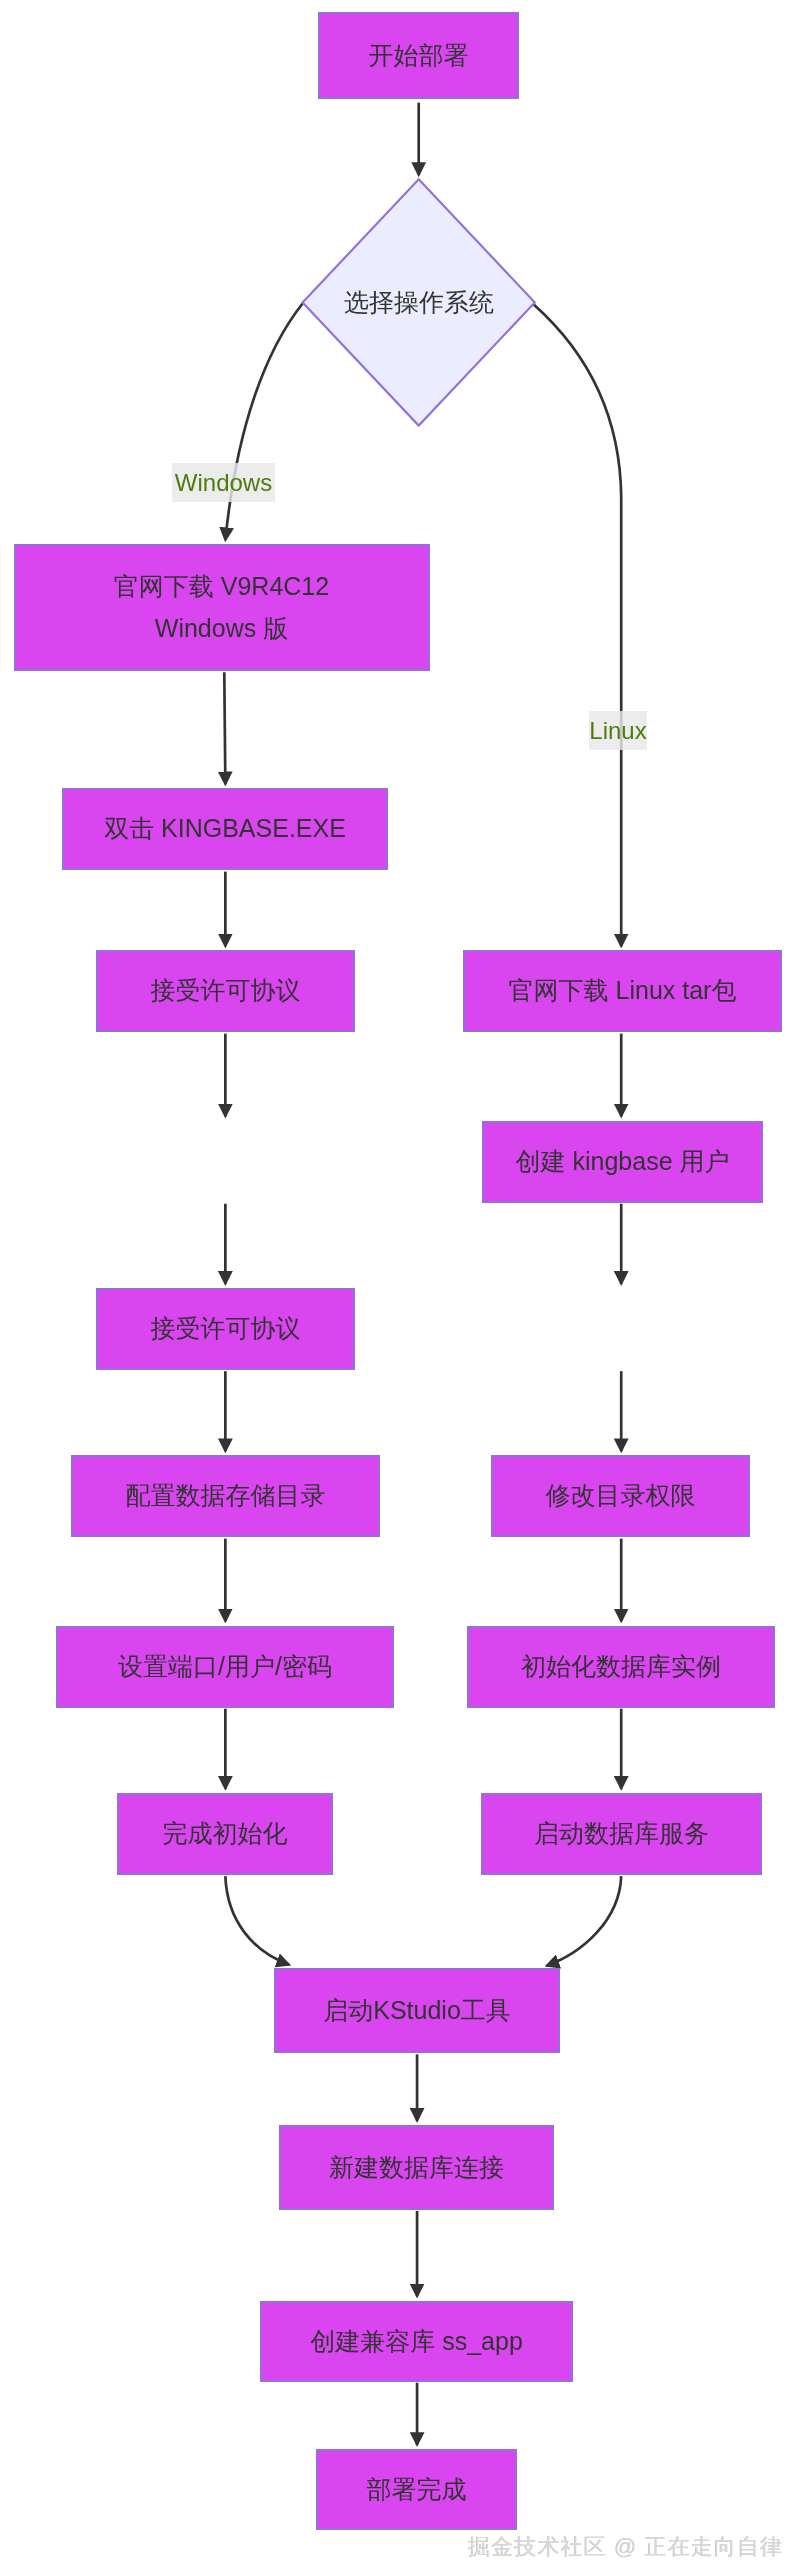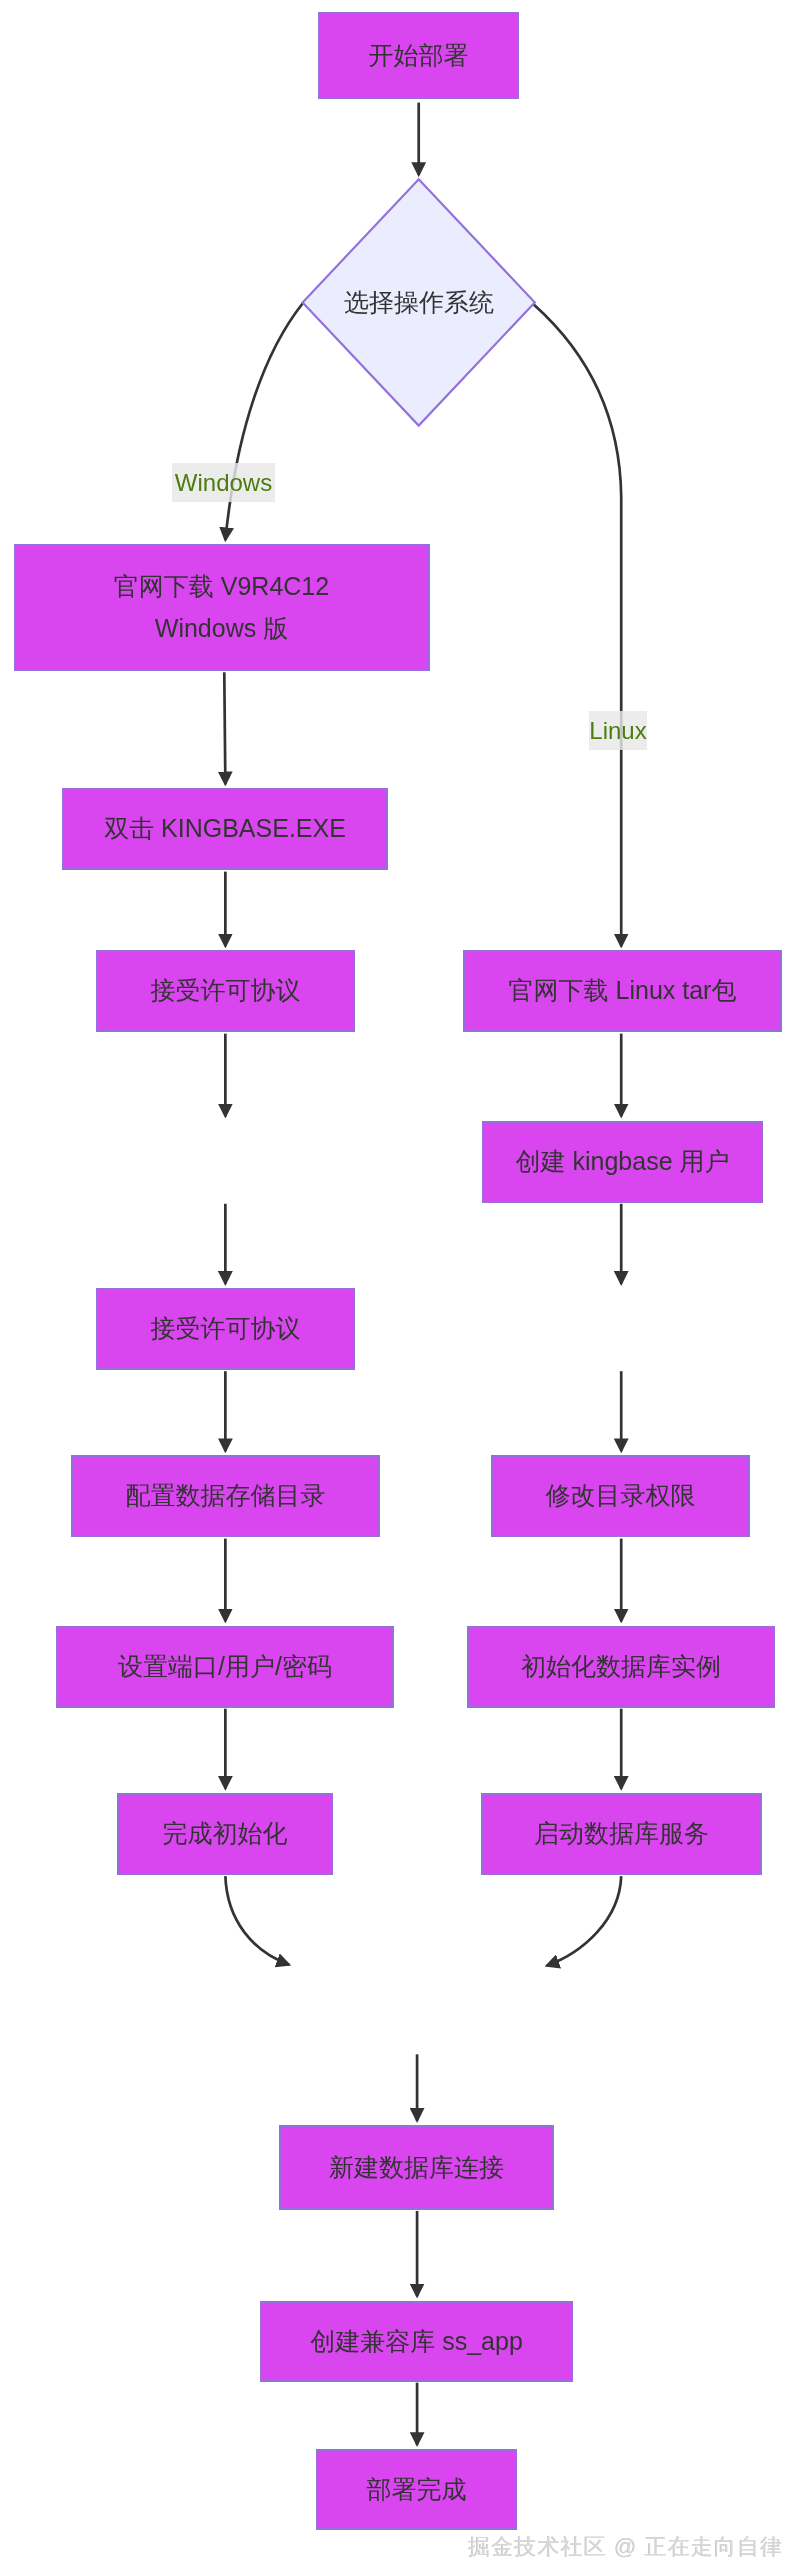--- a/index.html
+++ b/index.html
@@ -125,20 +125,23 @@
   <div class="node" style="left:491px;top:1455px;width:259px;height:82px">
     <span>修改目录权限</span>
   </div>
   <div class="node" style="left:467px;top:1626px;width:308px;height:82px">
     <span>初始化数据库实例</span>
   </div>
   <div class="node" style="left:481px;top:1793px;width:281px;height:82px">
     <span>启动数据库服务</span>
   </div>
 
+  <div class="node" style="left:274px;top:1968px;width:286px;height:85px">
+    <span>启动KStudio工具</span>
+  </div>
   <div class="node" style="left:279px;top:2125px;width:275px;height:85px">
     <span>新建数据库连接</span>
   </div>
   <div class="node" style="left:260px;top:2301px;width:313px;height:81px">
     <span>创建兼容库 ss_app</span>
   </div>
   <div class="node" style="left:316px;top:2449px;width:201px;height:81px">
     <span>部署完成</span>
   </div>
 

